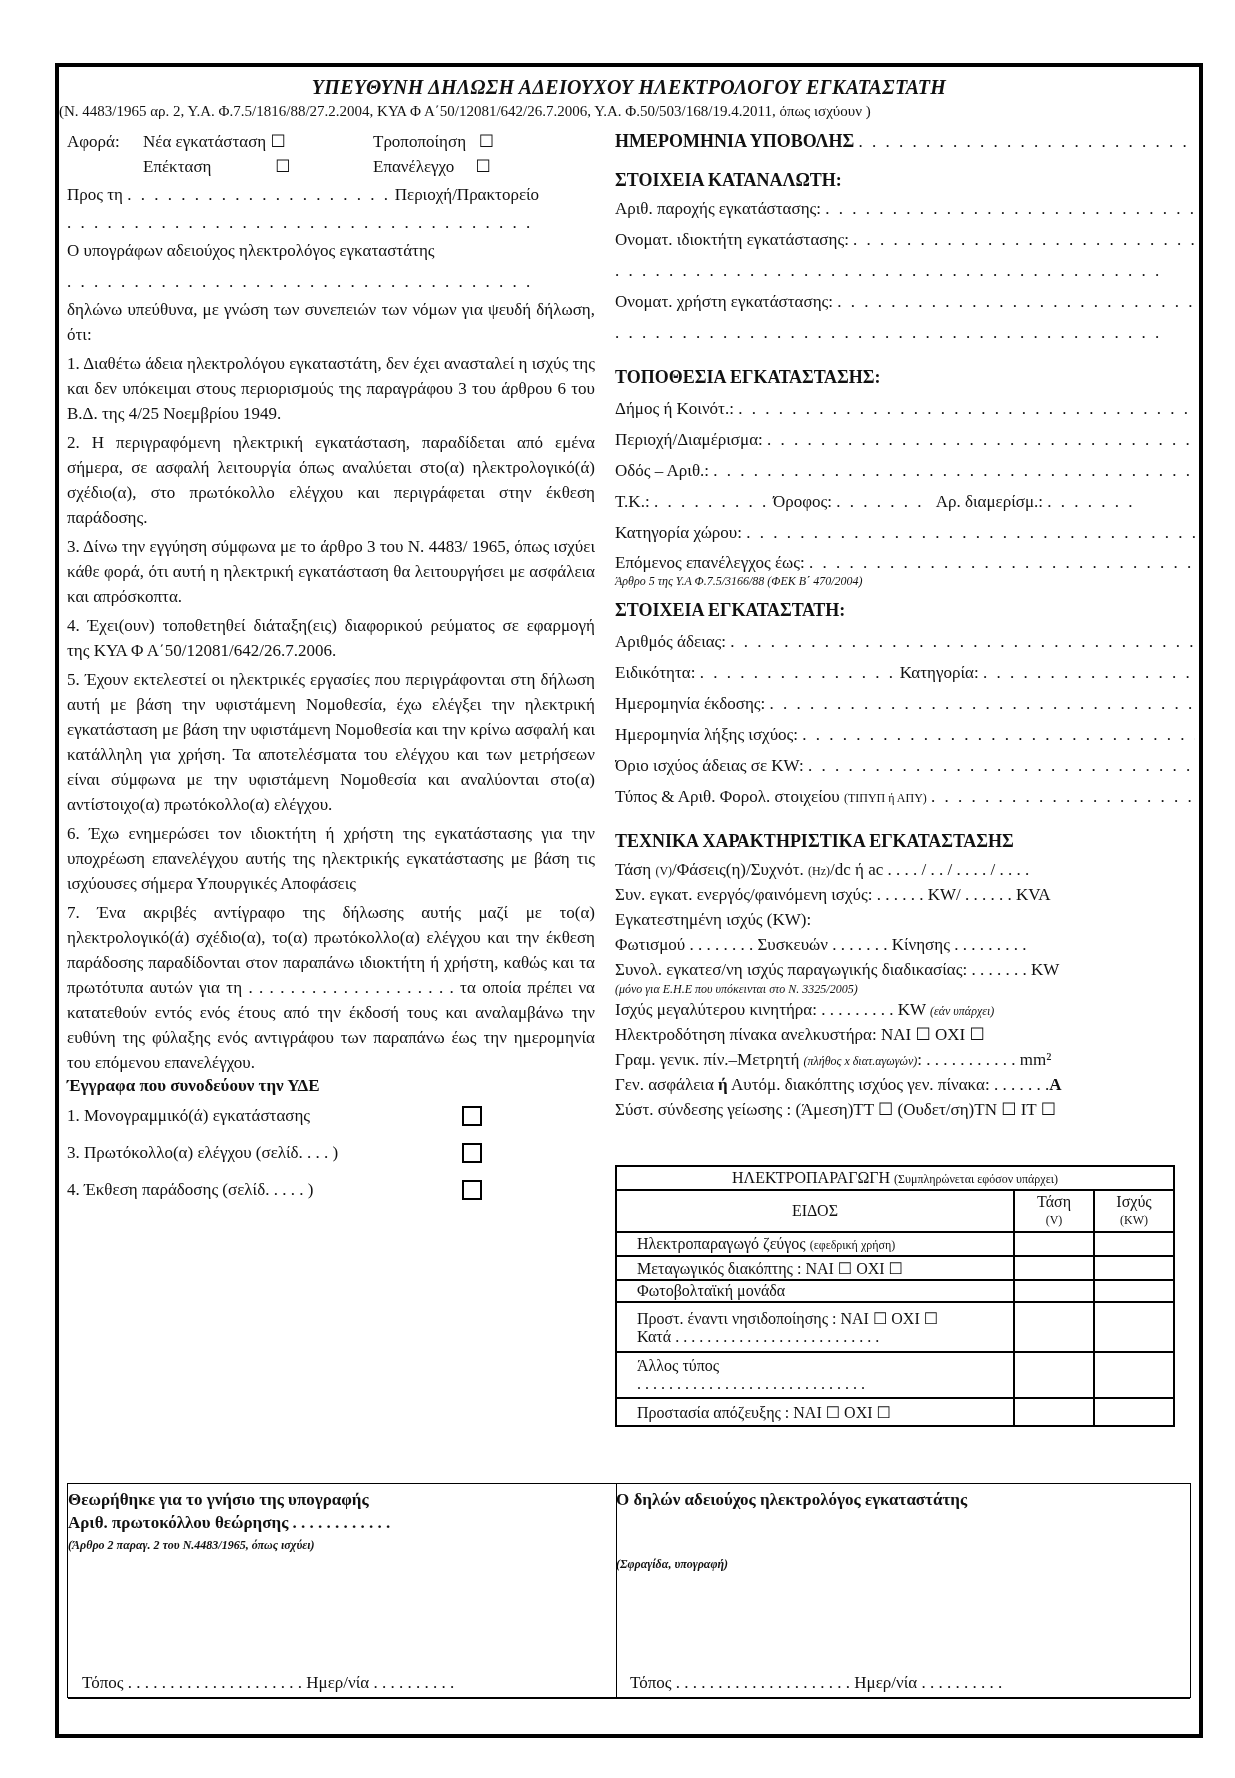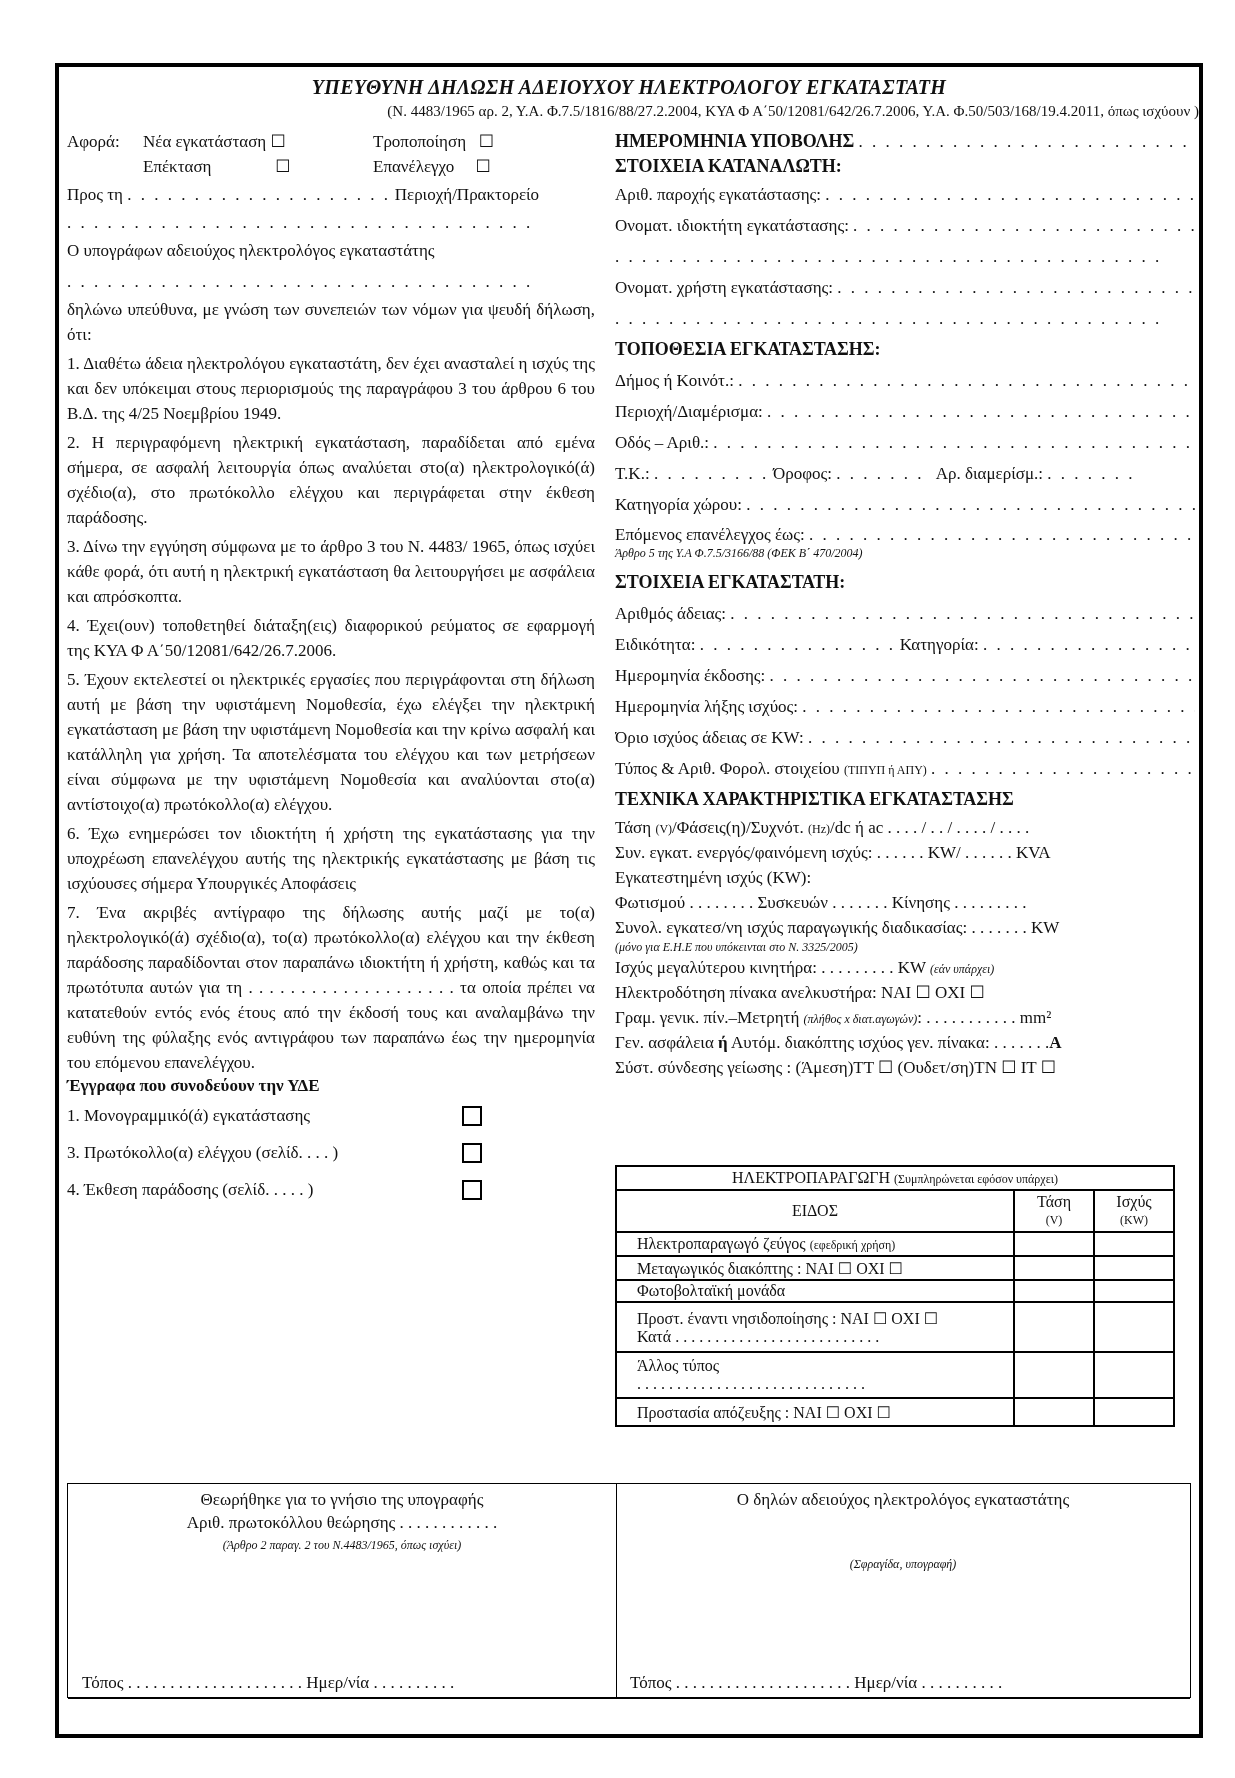--- a/index.html
+++ b/index.html
@@ -9,33 +9,32 @@
     }
     .frame {
       position: absolute; left: 55px; top: 63px; width: 1148px; height: 1675px;
       border: 4px solid #000; box-sizing: border-box;
     }
     .title {
       position: absolute; left: 0; right: 0; top: 9px; text-align: center;
       font-weight: bold; font-size: 20px; letter-spacing: 0.3px; font-style: italic;
     }
     .subtitle {
-      position: absolute; left: 0; right: 0; top: 36px; text-align: right;
+      position: absolute; left: 0; right: 0; top: 36px; text-align: left;
       font-size: 15px;
-      padding-left: 12px;
     }
     .col-left { position: absolute; left: 8px; top: 62px; width: 528px; font-size: 17px; }
     .col-right { position: absolute; left: 556px; top: 62px; width: 580px; font-size: 17px; }
     .line { height: 25px; line-height: 25px; white-space: nowrap; overflow: hidden; }
     .line.tall { height: 31px; line-height: 31px; }
     .dots { letter-spacing: 2.5px; }
     .para { text-align: justify; line-height: 25px; margin-top: 4px; }
     .para.first { margin-top: 0; }
     .bigbox { display: inline-block; width: 20px; height: 20px; border: 2px solid #000; box-sizing: border-box; vertical-align: middle; }
-    .hdr { font-weight: bold; font-size: 18px; }
+    .hdr { font-weight: bold; font-size: 18px; margin-top: 14px; }
     .note { font-style: italic; font-size: 12px; line-height: 15px; }
     .small { font-size: 12px; }
     .doc-heading { font-weight: bold; font-size: 17px; line-height: 22px; }
     .doc-item { display: flex; justify-content: space-between; align-items: center; width: 415px; height: 37px; }
     .af-row { display: flex; height: 25px; line-height: 25px; }
     .af-row span { white-space: nowrap; }
 
     table.gen {
       position: absolute; left: 0; top: 1098px; width: 560px; border-collapse: collapse;
       font-size: 16px;
@@ -46,21 +45,21 @@
     table.gen th.num { text-align: center; width: 38px; line-height: 17px; padding: 0 4px; }
     table.gen td.v { width: 38px; }
 
     .sig {
       position: absolute; left: 8px; top: 1416px; width: 1124px; height: 215px;
       border: 1px solid #000; box-sizing: border-box; font-size: 17px;
     }
     .sig .half { position: absolute; top: 0; height: 100%; }
     .sig .half.l { left: 0; width: 548px; border-right: 1px solid #000; }
     .sig .half.r { left: 548px; width: 574px; }
-    .sig .center { text-align: center; line-height: 23px; }
+    .sig .center { text-align: left; line-height: 23px; font-weight: bold; }
     .sig .bottom { position: absolute; bottom: 4px; left: 14px; right: 10px; white-space: nowrap; }
     .sig-bottom-line { position: absolute; left: 0; right: 0; bottom: -2px; border-bottom: 2px solid #000; }
   </style>
 </head>
 <body>
 
 <div class="frame">
   <div class="title">ΥΠΕΥΘΥΝΗ ΔΗΛΩΣΗ ΑΔΕΙΟΥΧΟΥ ΗΛΕΚΤΡΟΛΟΓΟΥ ΕΓΚΑΤΑΣΤΑΤΗ</div>
   <div class="subtitle">(Ν. 4483/1965 αρ. 2, Υ.Α. Φ.7.5/1816/88/27.2.2004, ΚΥΑ Φ Α΄50/12081/642/26.7.2006, Υ.Α. Φ.50/503/168/19.4.2011, όπως ισχύουν )</div>
 

